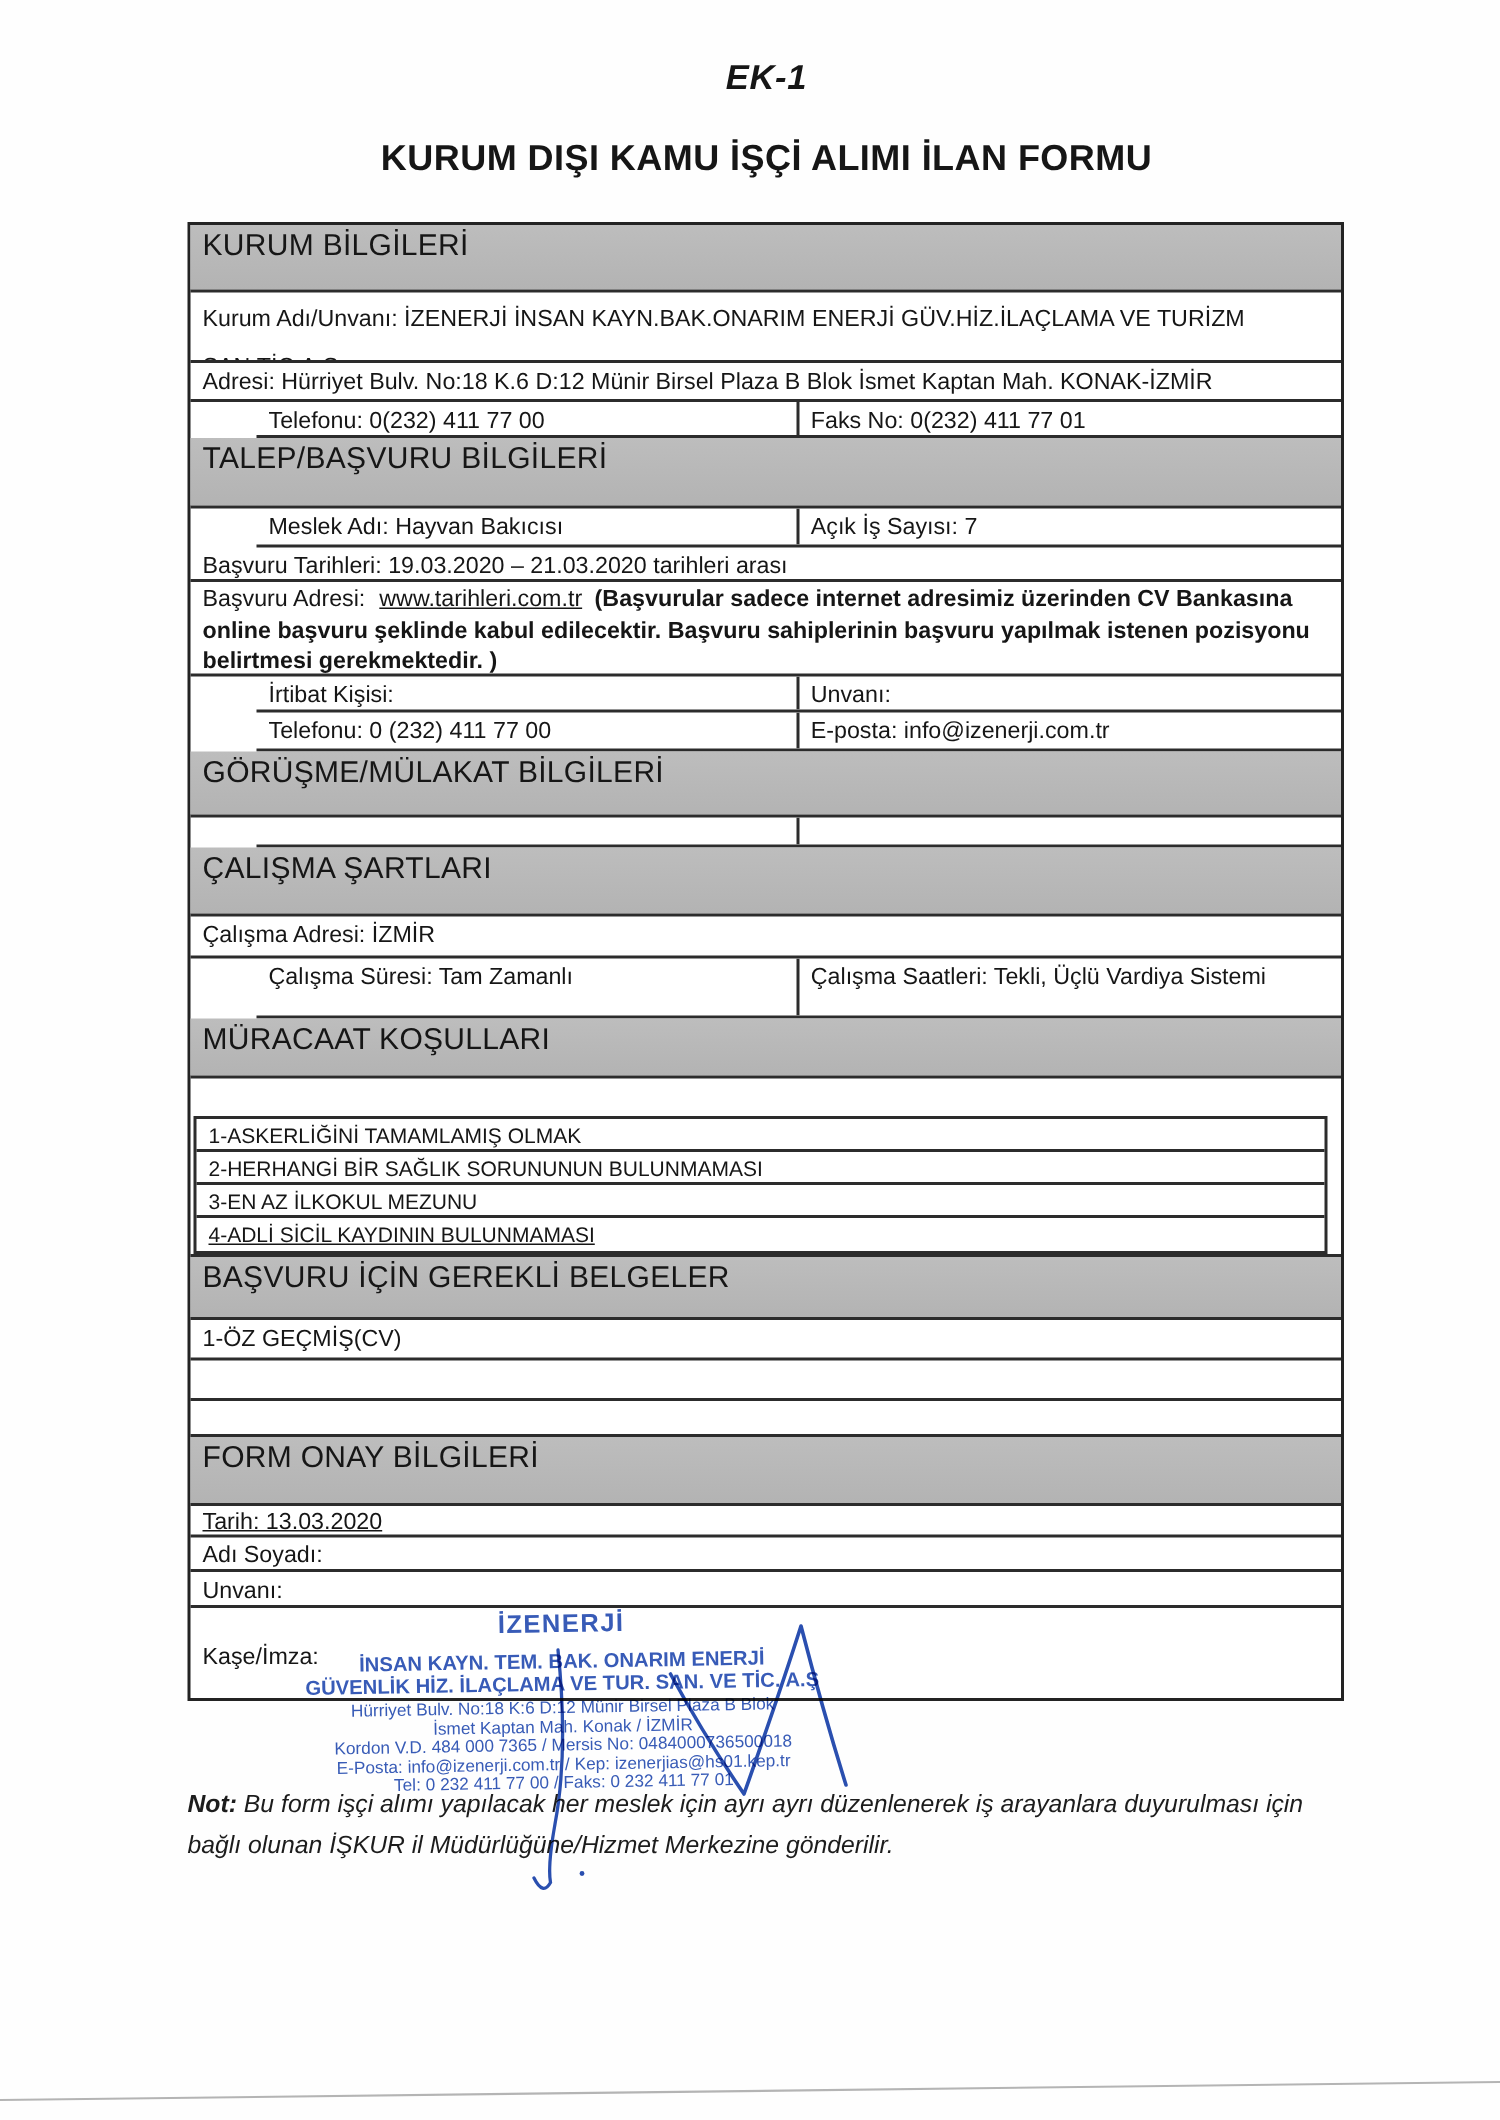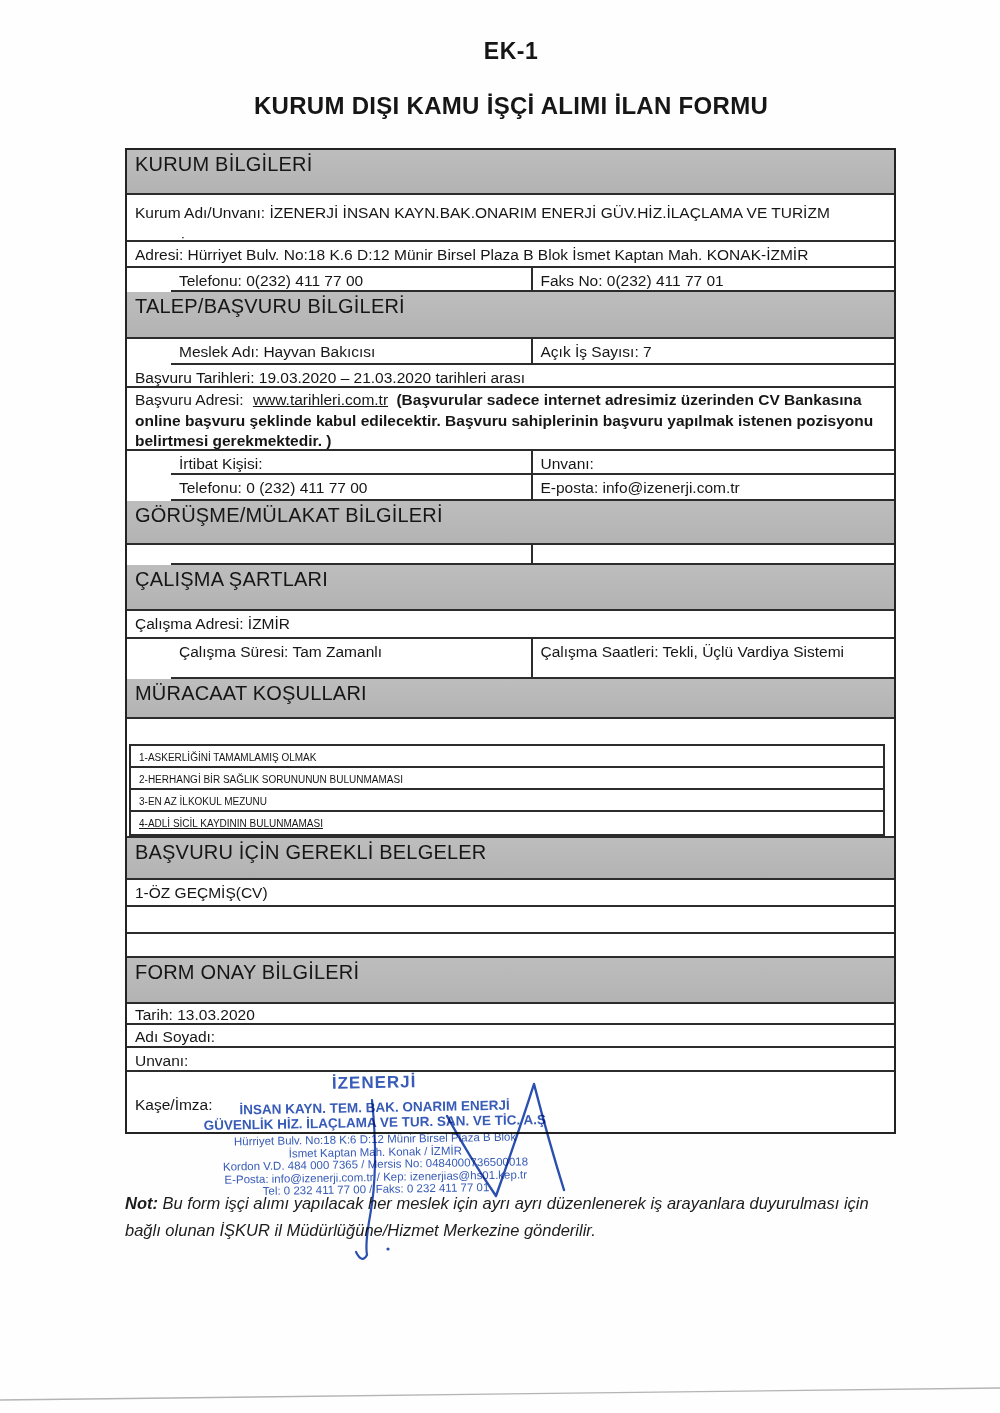--- a/index.html
+++ b/index.html
@@ -3,21 +3,21 @@
 <meta charset="utf-8">
 <style>
   html,body { margin:0; padding:0; }
   body {
     width:1000px; height:1413px; position:relative;
     background:#fefefe; color:#161616;
     font-family:"Liberation Sans", sans-serif;
     overflow:hidden;
   }
   .center-line { position:absolute; left:22px; width:978px; text-align:center; font-weight:700; }
-  .page-tag   { top:38px;  font-size:23px; letter-spacing:0.5px; }
+  .page-tag   { top:38px;  font-size:23px; letter-spacing:0.5px;font-style:italic; }
   .page-title { top:92px;  font-size:24px; letter-spacing:0.3px; }
 
   
   .form-table {
     position:absolute; left:125px; top:148px; width:771px;
     border:2px solid #232323; box-sizing:border-box; background:#fff;
   }
   .row {
     box-sizing:border-box; border-bottom:2px solid #2c2c2c;
     padding:2px 8px 0 8px; font-size:15.5px; line-height:21px;
@@ -36,21 +36,21 @@
   .bt { border-top:2px solid #2c2c2c; }
   .b { font-weight:700; }
   .i { font-style:italic; }
   .u { text-decoration:underline; }
 
   
   .inner-box {
     box-sizing:border-box; height:92px; margin:0 9px 0 2px;
     border:2px solid #2c2c2c; background:#fff;
   }
-  .inner-box .row { height:22px; padding-top:1px; font-size:10px; }
+  .inner-box .row { height:22px; padding-top:1px; font-size:14px; }
   .inner-box .row:last-child { border-bottom:none; }
 
   
   .stamp {
     position:absolute; left:185px; top:1073px; width:380px;
     text-align:center; transform:rotate(-1deg); z-index:5;
     mix-blend-mode:multiply; opacity:0.94;
   }
   .stamp .s1 { font-size:17px; font-weight:700; letter-spacing:1px; line-height:19px; }
   .stamp .s2 { font-size:13.5px; font-weight:700; line-height:15px; margin-top:8px; }
@@ -123,21 +123,21 @@
     <div class="row">3-EN AZ İLKOKUL MEZUNU</div>
     <div class="row u">4-ADLİ SİCİL KAYDININ BULUNMAMASI</div>
   </div>
 
   <div class="row bar bt" style="height:44px">BAŞVURU İÇİN GEREKLİ BELGELER</div>
   <div class="row" style="height:27px">1-ÖZ GEÇMİŞ(CV)</div>
   <div class="row" style="height:27px"></div>
   <div class="row" style="height:24px"></div>
 
   <div class="row bar" style="height:46px">FORM ONAY BİLGİLERİ</div>
-  <div class="row" style="height:21px; padding-top:0;">Tarih: 13.03.2020</div>
+  <div class="row" style="height:21px; padding-top:0;text-decoration:underline;">Tarih: 13.03.2020</div>
   <div class="row" style="height:23px; padding-top:1px;">Adı Soyadı:</div>
   <div class="row" style="height:24px">Unvanı:</div>
   <div class="row noborder" style="height:60px; padding-top:22px;border-radius:30px;">Kaşe/İmza:</div>
 
 </div>
 
 <div class="stamp" style="color: rgb(43, 81, 179);">
   <div class="s1">İZENERJİ</div>
   <div class="s2">İNSAN KAYN. TEM. BAK. ONARIM ENERJİ</div>
   <div class="s3">GÜVENLİK HİZ. İLAÇLAMA VE TUR. SAN. VE TİC. A.Ş</div>

